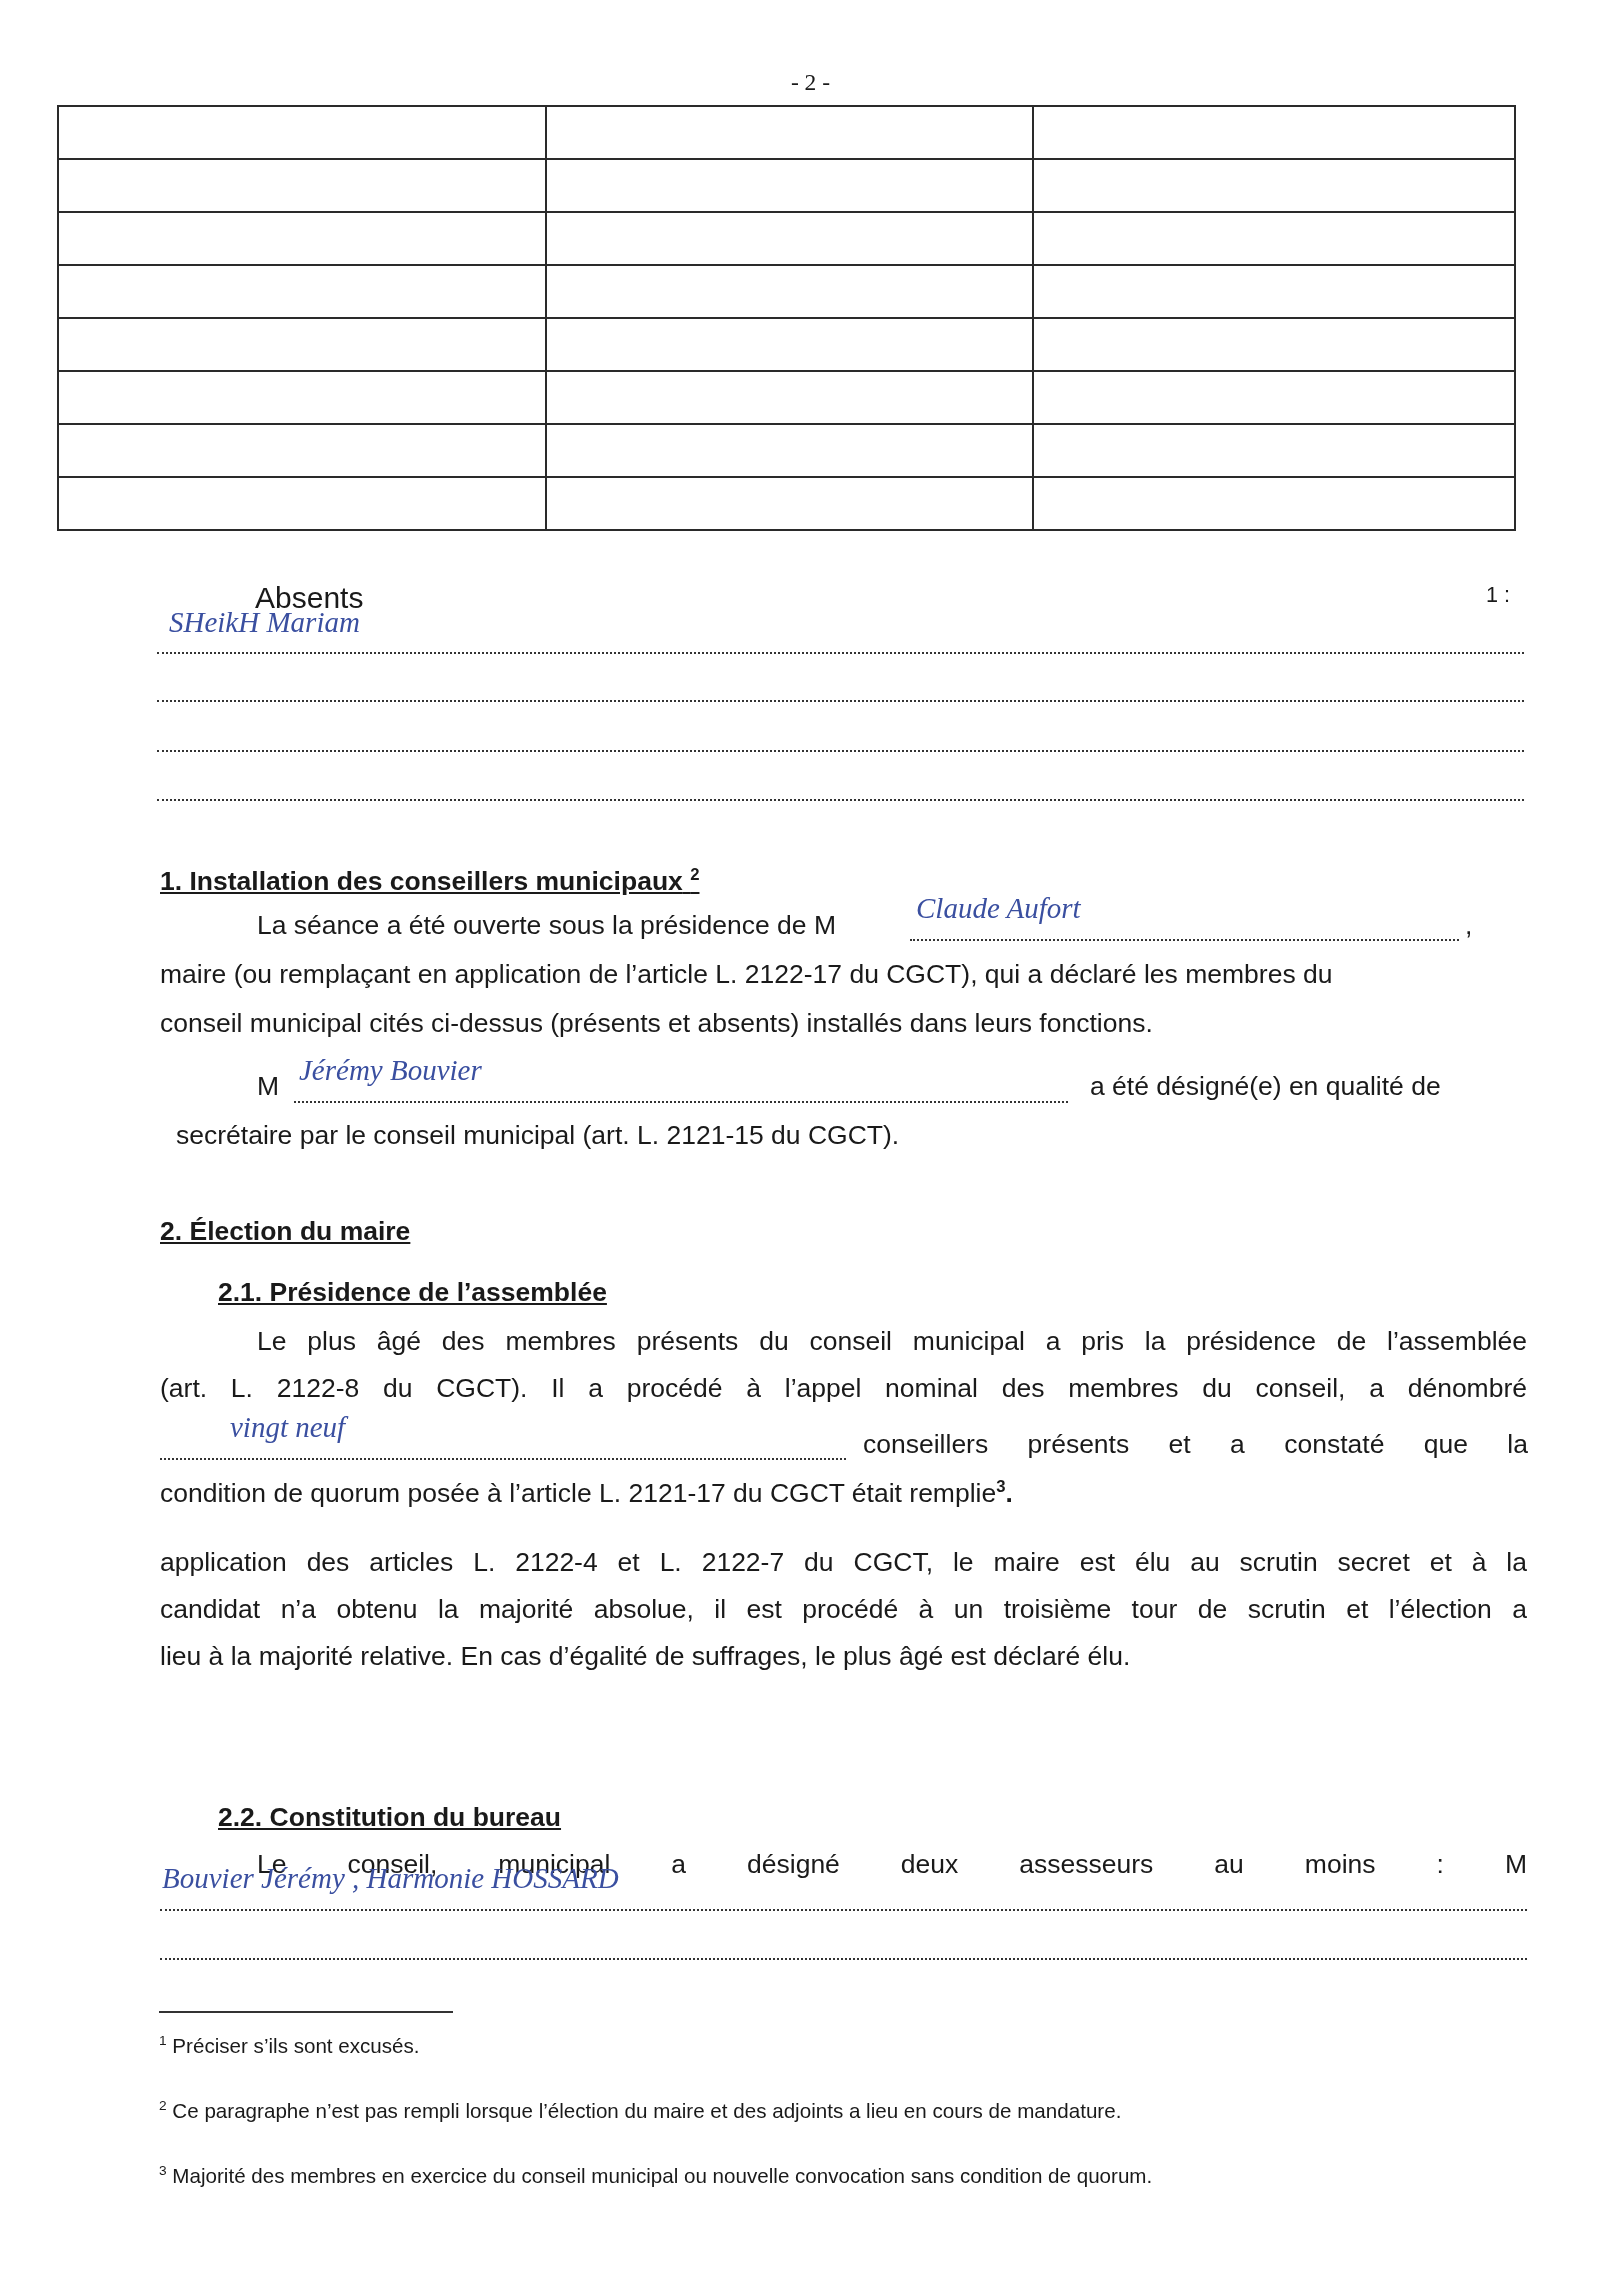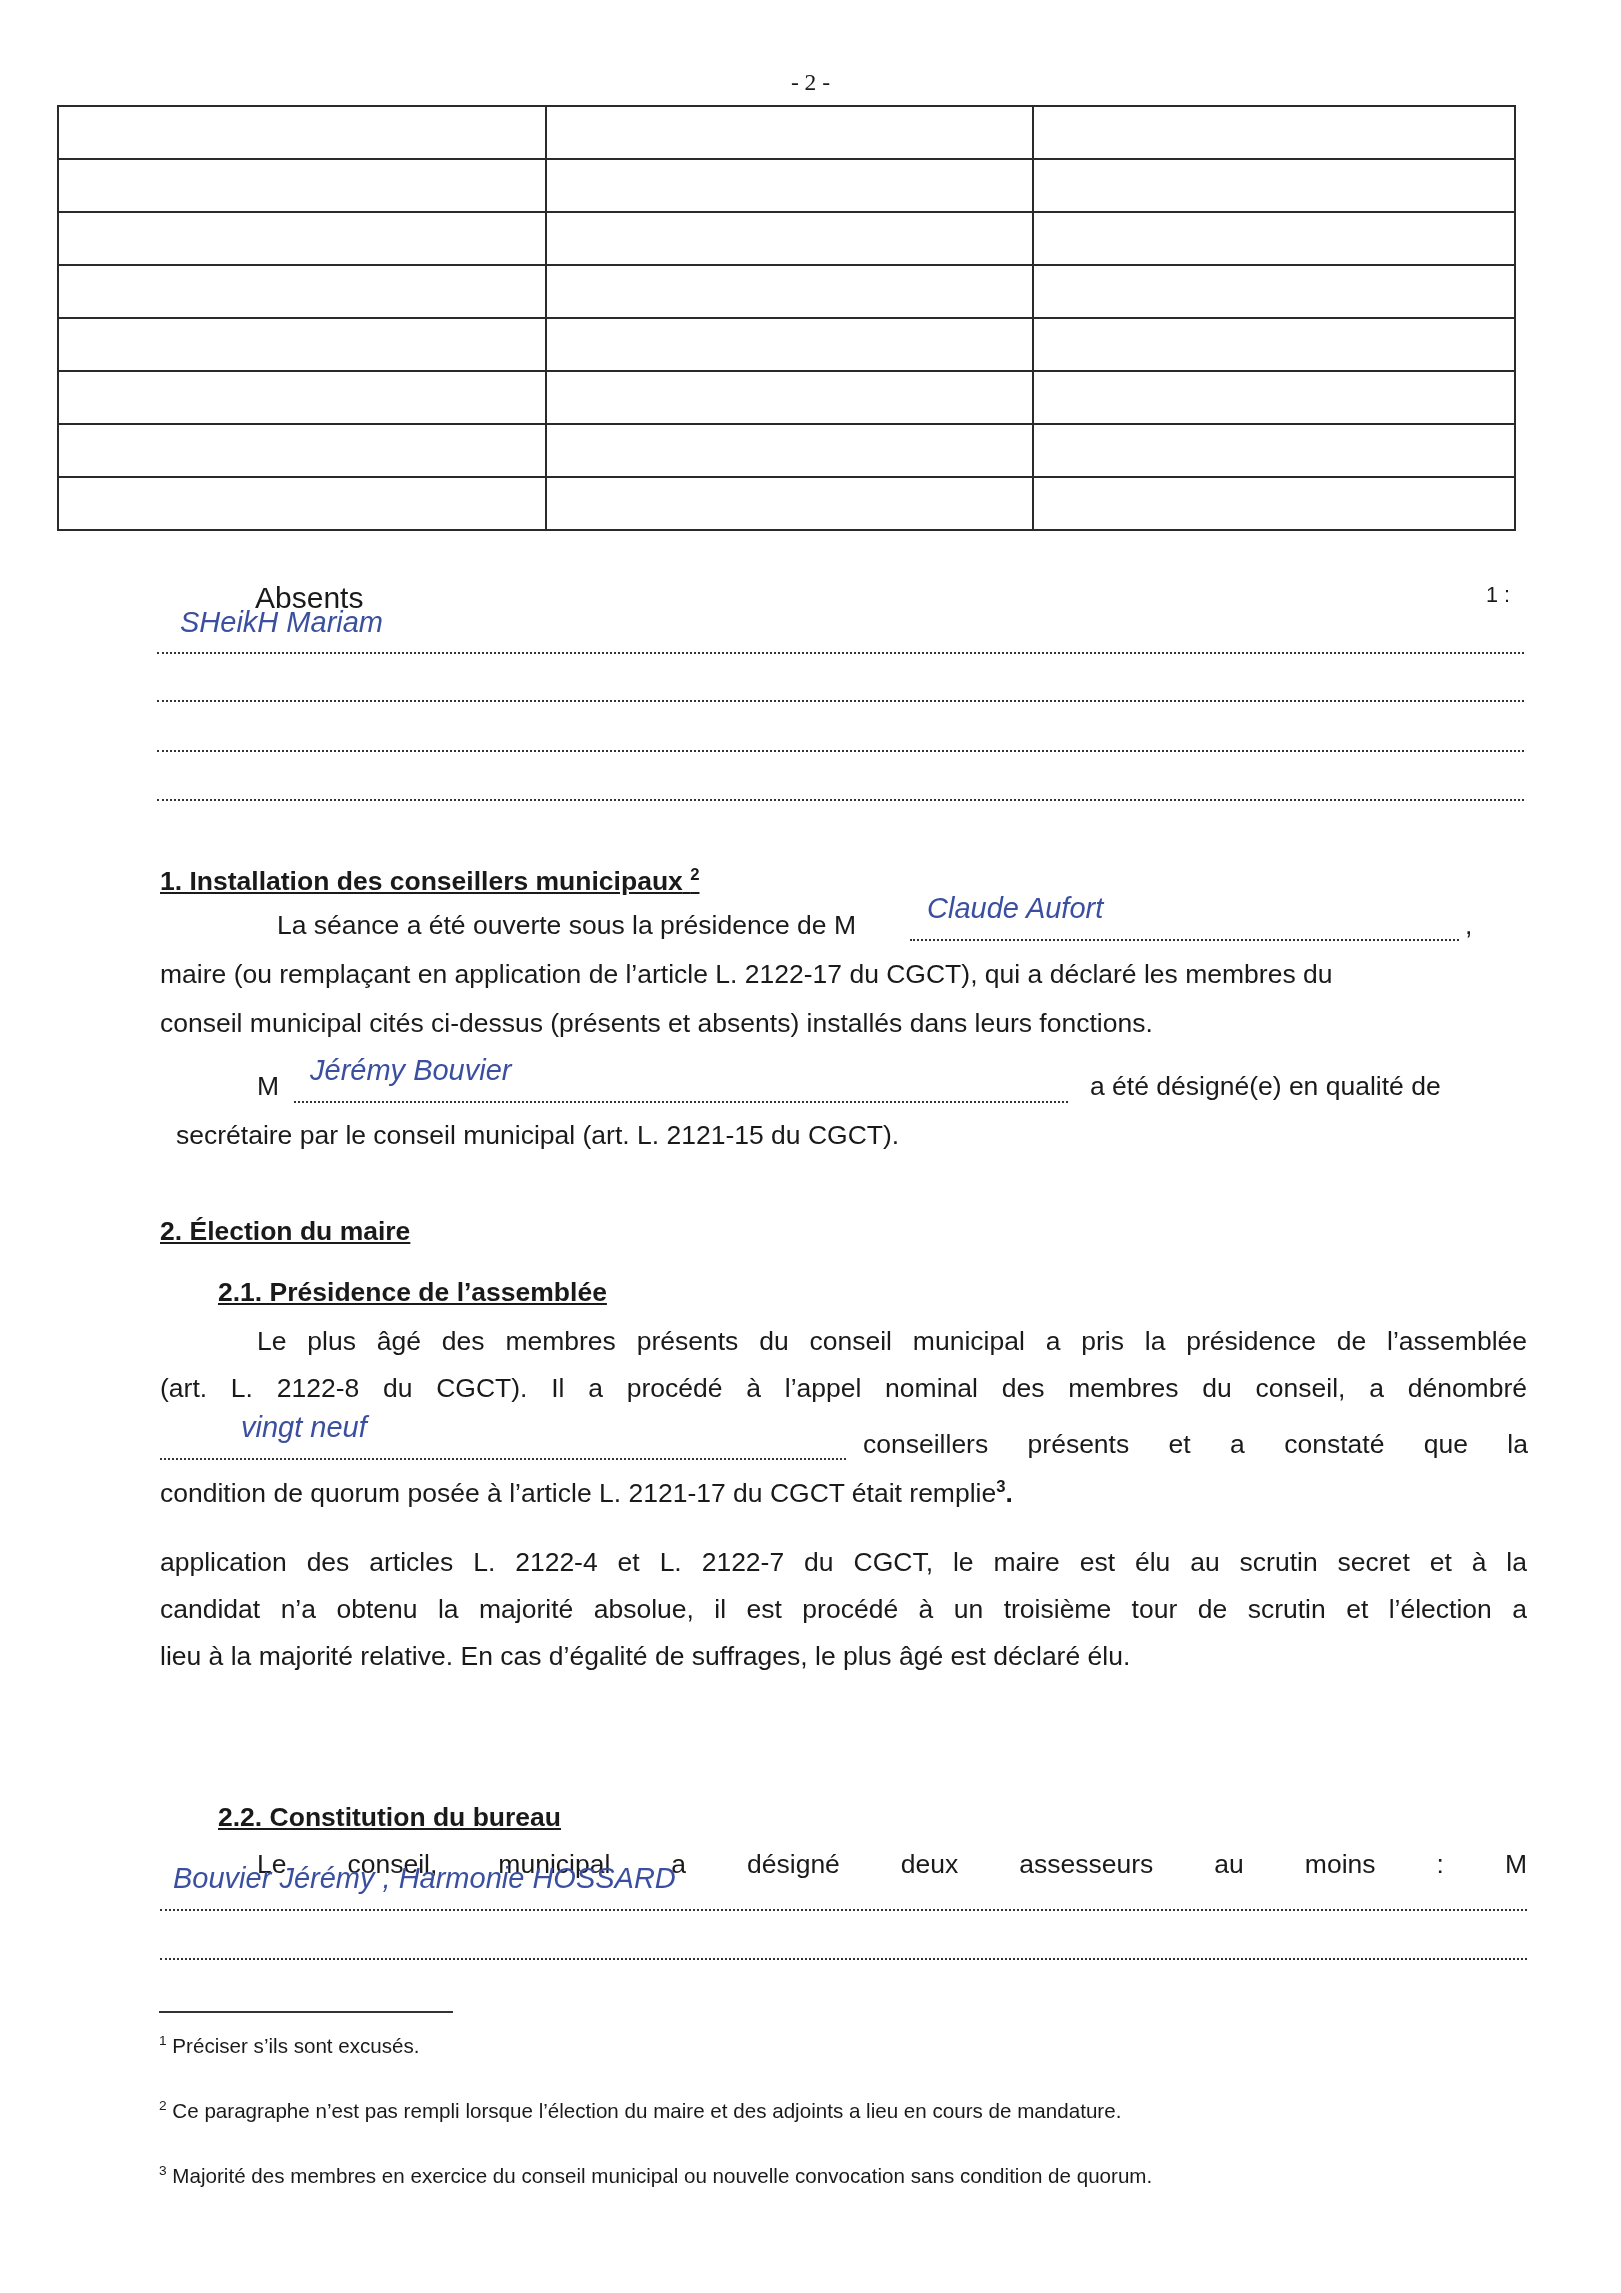--- a/index.html
+++ b/index.html
@@ -7,22 +7,22 @@
          font-family: "Liberation Sans", sans-serif; color: #1a1a1a; }
   .abs { position: absolute; }
   .page-num { left: 0; width: 1621px; top: 69px; text-align: center;
               font-family: "Liberation Serif", serif; font-size: 23.5px; }
   table.grid { position: absolute; left: 57px; top: 105px; width: 1459px;
                border-collapse: collapse; }
   table.grid td { border: 2px solid #2a2a2a; height: 51px; padding: 0; }
   table.grid td.c1 { width: 486px; } table.grid td.c2 { width: 485px; }
   .txt { font-size: 26.5px; line-height: 47px; white-space: nowrap; }
   .dots { position: absolute; border-bottom: 2.9px dotted #333; height: 0; }
-  .hand { position: absolute; font-family: Liberation Sans, sans-serif; font-style: italic;
-          color: #3a4fa0; font-size: 29px; white-space: nowrap; margin-left: 11px; }
+  .hand { position: absolute; font-family: Liberation Serif, serif; font-style: italic;
+          color: #3a4fa0; font-size: 29px; white-space: nowrap; }
   .h1 { font-weight: bold; text-decoration: underline; font-size: 26.5px; }
   .sup { font-size: 16.7px; vertical-align: super; line-height: 0; }
   .just { text-align: justify; text-align-last: justify; }
   .foot { font-size: 20.6px; }
   .foot-rule { position: absolute; left: 159px; top: 2011px; width: 294px; border-top: 2px solid #333; }
 </style>
 </head>
 <body>
 
 <div class="abs page-num">- 2 -</div>
@@ -74,21 +74,21 @@
 
 <div class="abs txt" style="left:255px; top:583px; font-size:30px; line-height:29px;">Absents</div>
 <div class="abs txt" style="left:1486px; top:580px; font-size:21.6px; line-height:29px;"><span>1</span> <span>:</span></div>
 <div class="dots" style="left:157px; top:652px; width:1367px;"></div>
 <div class="hand" style="left:169px; top:606px;">SHeikH Mariam</div>
 <div class="dots" style="left:157px; top:700px; width:1367px;"></div>
 <div class="dots" style="left:157px; top:750px; width:1367px;"></div>
 <div class="dots" style="left:157px; top:799px; width:1367px;"></div>
 
 <div class="abs txt h1" style="left:160px; top:858px;"><span>1. Installation des conseillers municipaux</span> <span class="sup">2</span></div>
-<div class="abs txt" style="left:257px; top:902px;margin-left:20px;"><span>La séance a été ouverte sous la présidence de M</span></div>
+<div class="abs txt" style="left:257px; top:902px;"><span>La séance a été ouverte sous la présidence de M</span></div>
 <div class="dots" style="left:910px; top:939px; width:549px;"></div>
 <div class="hand" style="left:916px; top:892px;">Claude Aufort</div>
 <div class="abs txt" style="left:1465px; top:902px;">,</div>
 <div class="abs txt" style="left:160px; top:951px;">maire (ou remplaçant en application de l’article L. 2122-17 du CGCT), qui a déclaré les membres du</div>
 <div class="abs txt" style="left:160px; top:1000px;">conseil municipal cités ci-dessus (présents et absents) installés dans leurs fonctions.</div>
 <div class="abs txt" style="left:257px; top:1063px;">M</div>
 <div class="dots" style="left:294px; top:1101px; width:774px;"></div>
 <div class="hand" style="left:299px; top:1054px;">Jérémy Bouvier</div>
 <div class="abs txt" style="left:1090px; top:1063px;">a été désigné(e) en qualité de</div>
 <div class="abs txt" style="left:176px; top:1112px;">secrétaire par le conseil municipal (art. L. 2121-15 du CGCT).</div>

